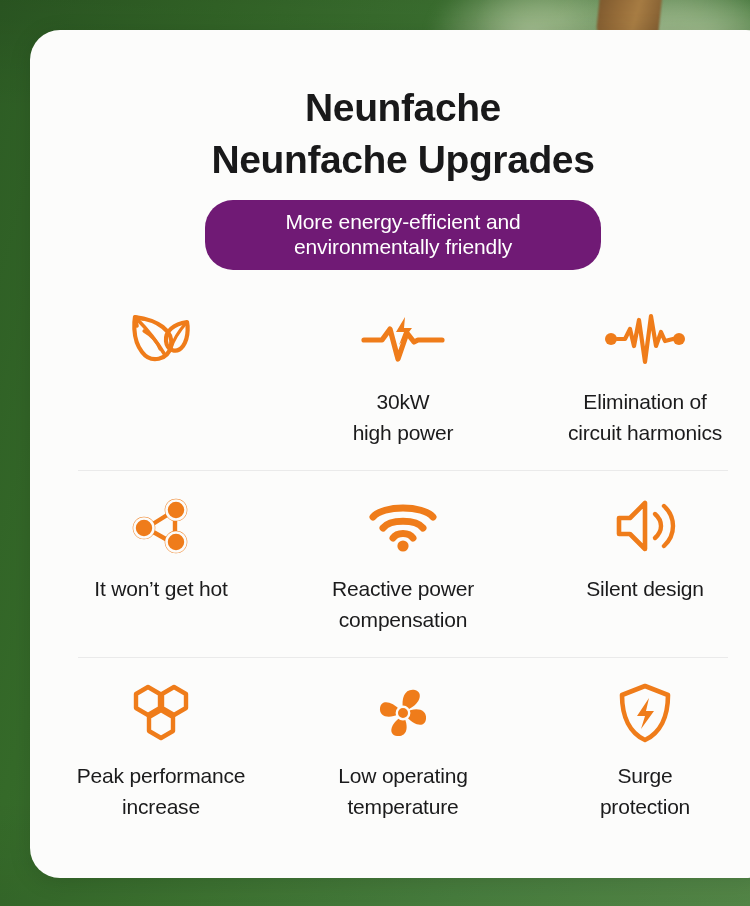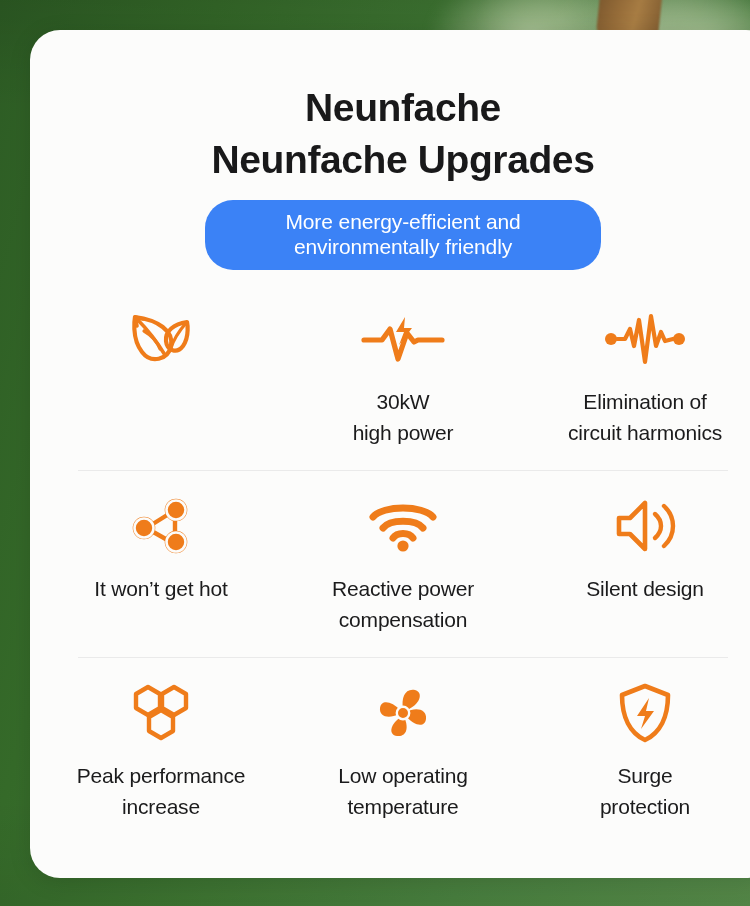--- a/index.html
+++ b/index.html
@@ -73,21 +73,21 @@
     font-weight: bold;
     color: #19191a;
     letter-spacing: -0.4px;
     line-height: 52px;
   }
 
   #badge-wrap { text-align: center; margin-top: 14px; }
 
   #badge {
     display: inline-block;
-    background: #3b82f6;
+    background: #701a75;
     color: #ffffff;
     border-radius: 28px;
     padding: 9px 34px 11px;
     min-width: 396px;
   }
   .badge-line {
     display: block;
     font-size: 21px;
     line-height: 25px;
     text-align: center;

